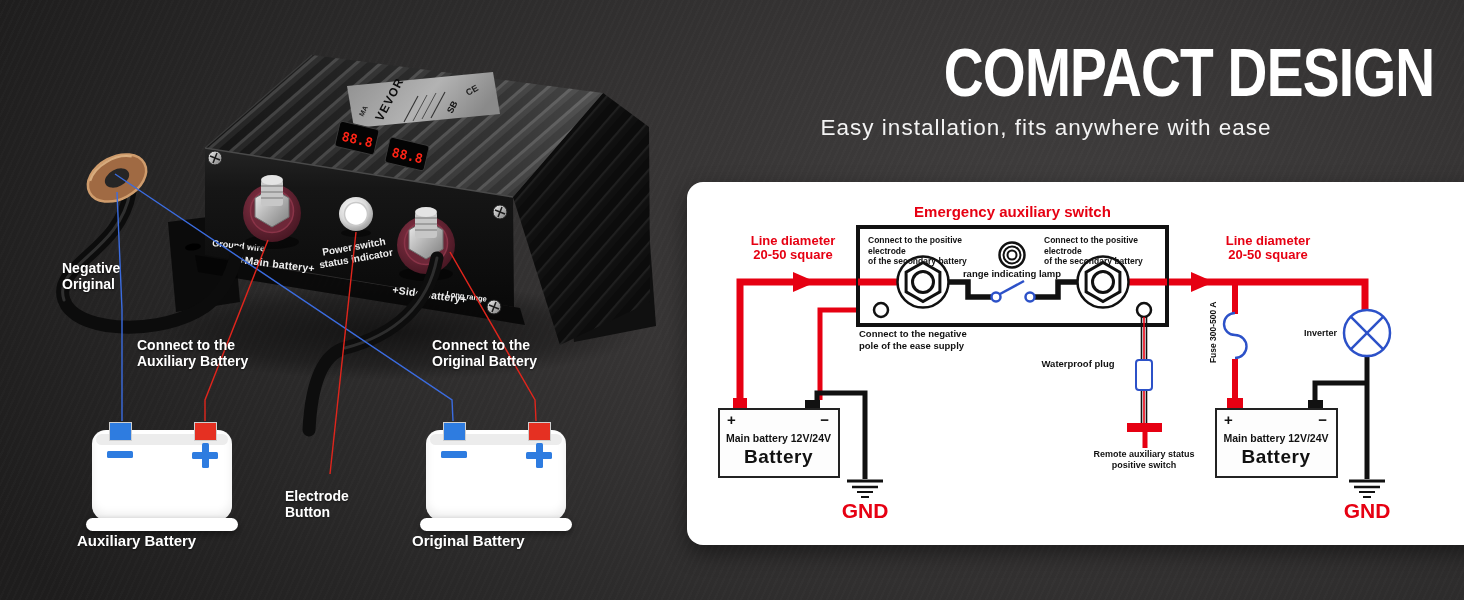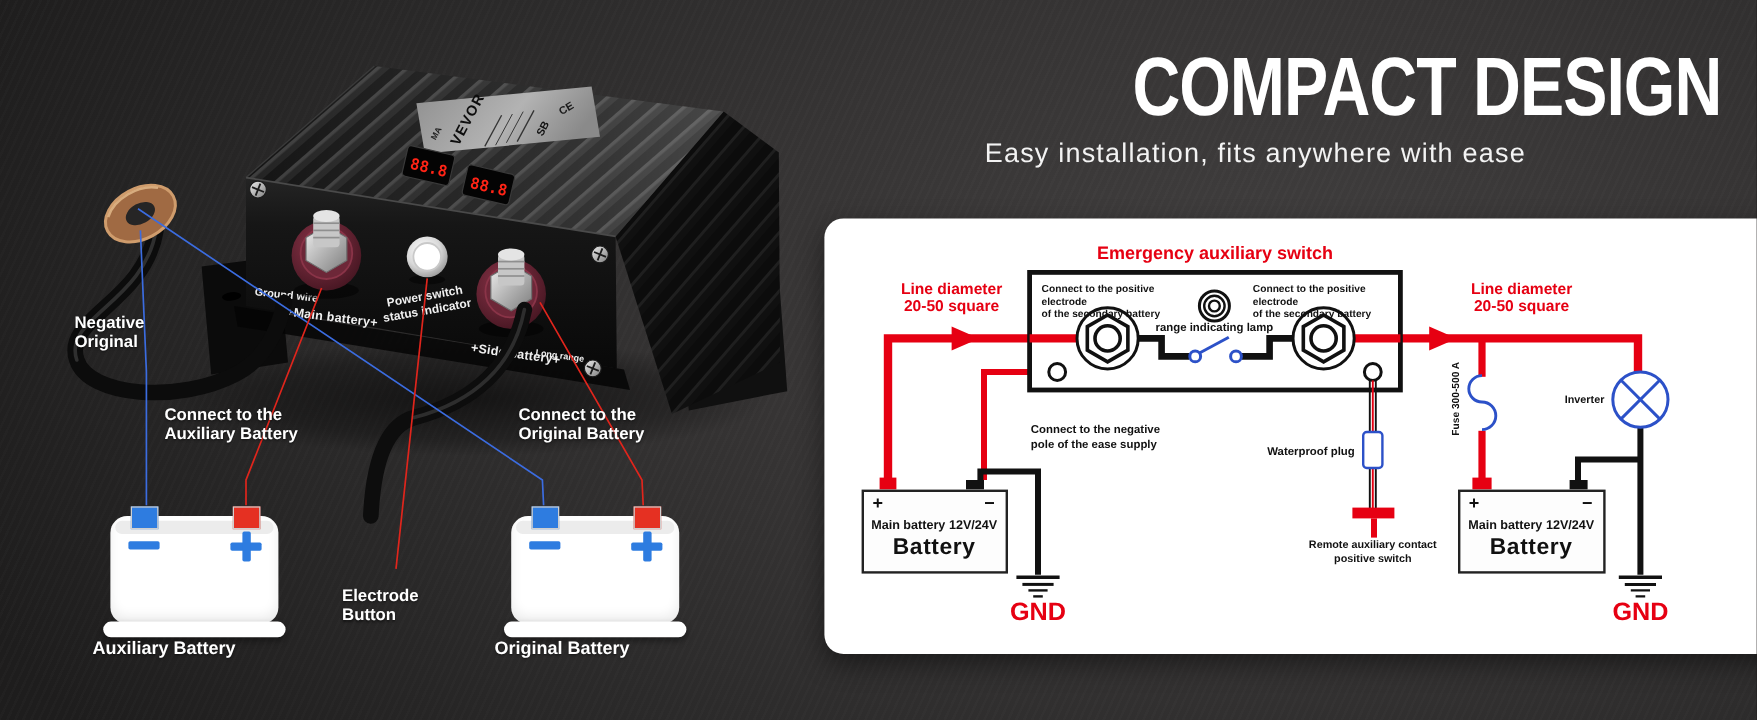--- a/index.html
+++ b/index.html
@@ -365,27 +365,27 @@
     </div>
     <div class="d-label" style="left:181px;top:53px;width:122px;font-size:8.5px;">
       <span>Connect to the positive electrode</span>
         <span>of the secondary battery</span>
     </div>
     <div class="d-label" style="left:357px;top:53px;width:122px;font-size:8.5px;">
       <span>Connect to the positive electrode</span>
         <span>of the secondary battery</span>
     </div>
     <div class="d-label ctr" style="left:262px;top:86px;width:126px;font-size:9.5px;">range indicating lamp</div>
-    <div class="d-label" style="left:172px;top:146px;width:130px;font-size:9.5px;margin-top:25px;">
+    <div class="d-label" style="left:172px;top:146px;width:130px;font-size:9.5px;">
       <span>Connect to the negative</span>
         <span>pole of the ease supply</span>
     </div>
-    <div class="d-label rgt" style="left:340px;top:189px;width:102px;font-size:9.5px;">Waterproof plug</div>
+    <div class="d-label rgt" style="left:340px;top:176px;width:102px;font-size:9.5px;text-align:center;">Waterproof plug</div>
     <div class="d-label ctr" style="left:394px;top:267px;width:126px;font-size:9px;">
-      <span>Remote auxiliary contact</span>
+      <span>Remote auxiliary status</span>
         <span>positive switch</span>
     </div>
     <div class="d-label ctr" style="left:486px;top:145px;width:80px;font-size:8.5px;transform:rotate(-90deg);">Fuse 300-500 A</div>
     <div class="d-label rgt" style="left:598px;top:146px;width:52px;font-size:9px;">Inverter</div>
 
     <div style="position:absolute;left:31px;top:226px;width:122px;height:70px;background:#fdfdfd;border:2.5px solid #222;box-sizing:border-box;">
       <div class="d-label" style="left:7px;top:1px;font-size:15px;">+</div>
       <div class="d-label" style="right:9px;top:1px;font-size:15px;">−</div>
       <div class="d-label ctr" style="left:0;top:22px;width:117px;font-size:10.5px;">Main battery 12V/24V</div>
       <div class="d-label ctr" style="left:0;top:35px;width:117px;font-size:19px;letter-spacing:.5px;">Battery</div>

